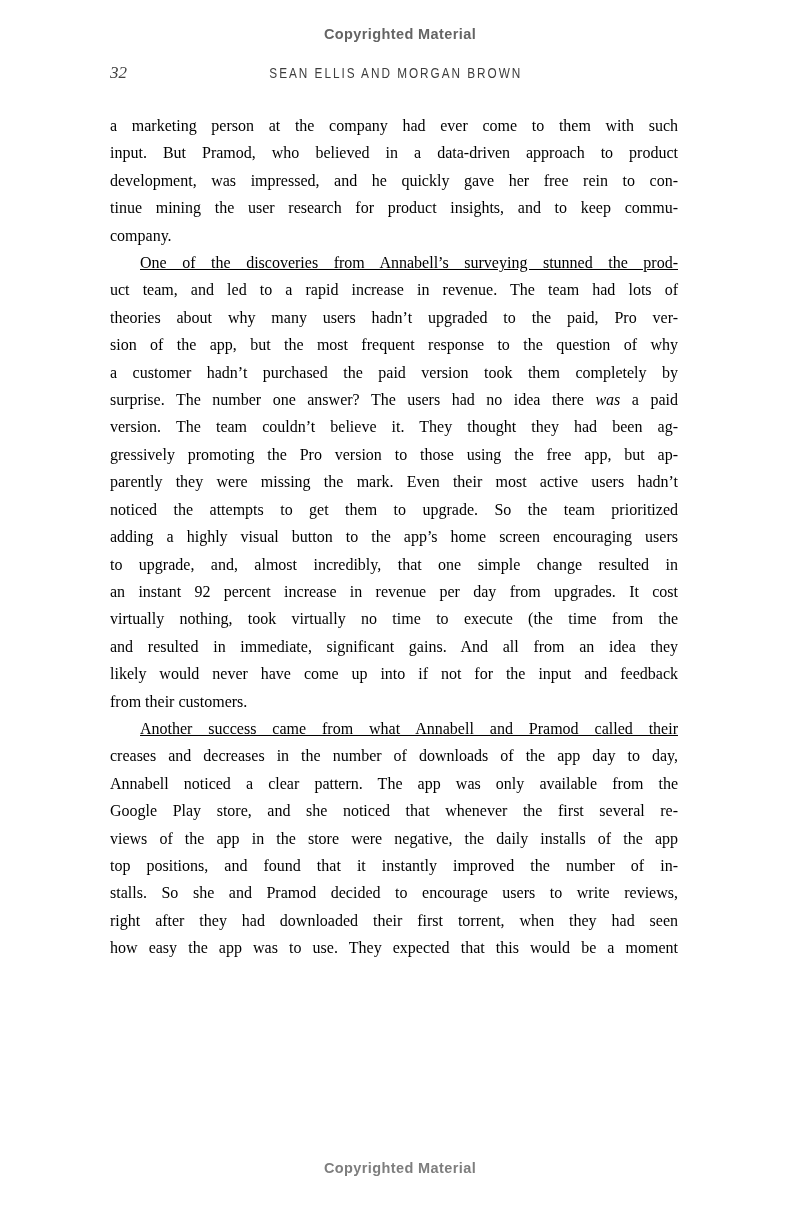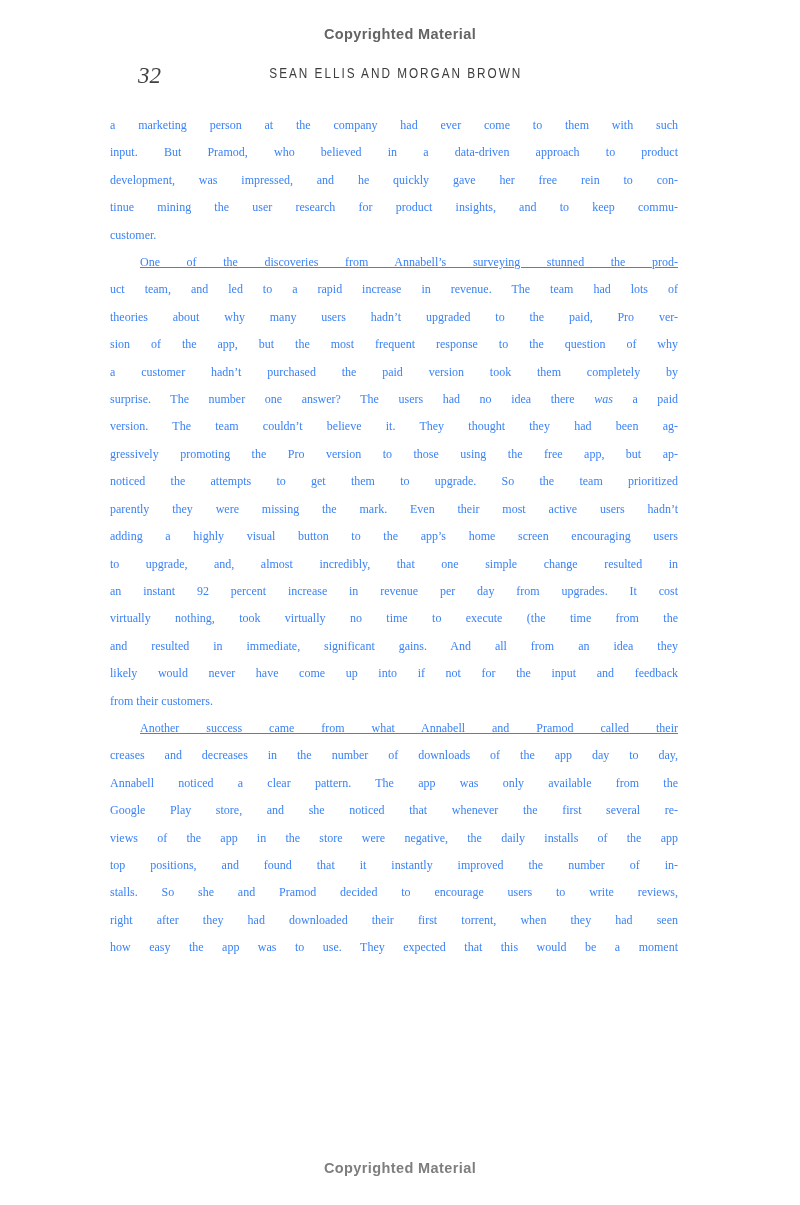--- a/index.html
+++ b/index.html
@@ -38,23 +38,22 @@
     left: 110px;
     right: 110px;
     height: 22px;
   }
   .pagenum {
     position: absolute;
     left: 0;
     top: 1px;
     font-family: "Liberation Serif", serif;
     font-style: italic;
-    font-size: 23px;
+    font-size: 17px;
     color: #414141;
-    margin-left: 28px;
   }
   .running {
     position: absolute;
     left: 0;
     right: 0;
     top: 2px;
     text-align: center;
     font-family: "Liberation Sans", sans-serif;
     font-weight: 400;
     font-size: 15.5px;
@@ -63,23 +62,23 @@
     transform: scaleX(0.76);
     transform-origin: 47% 50%;
     white-space: nowrap;
   }
   .body-text {
     position: absolute;
     top: 112px;
     left: 110px;
     width: 568px;
     font-family: "Liberation Serif", serif;
-    font-size: 12px;
+    font-size: 16px;
     line-height: 27.4px;
-    color: #3b82f6;
+    color: #000000;
   }
   .paragraph { margin: 0; }
   .paragraph.indent .line:first-child { text-indent: 30px; text-decoration: underline; }
   .line {
     text-align: justify;
     text-align-last: justify;
   }
   .line.last {
     text-align-last: left;
   }
@@ -95,33 +94,33 @@
     <span class="pagenum">32</span>
     <span class="running">SEAN ELLIS AND MORGAN BROWN</span>
   </div>
 
   <div class="body-text">
       <div class="paragraph">
         <div class="line">a marketing person at the company had ever come to them with such</div>
         <div class="line">input. But Pramod, who believed in a data-driven approach to product</div>
         <div class="line">development, was impressed, and he quickly gave her free rein to con-</div>
         <div class="line">tinue mining the user research for product insights, and to keep commu-</div>
-        <div class="line last">customer.</div>
+        <div class="line last">company.</div>
       </div>
       <div class="paragraph indent">
         <div class="line">One of the discoveries from Annabell’s surveying stunned the prod-</div>
         <div class="line">uct team, and led to a rapid increase in revenue. The team had lots of</div>
         <div class="line">theories about why many users hadn’t upgraded to the paid, Pro ver-</div>
         <div class="line">sion of the app, but the most frequent response to the question of why</div>
         <div class="line">a customer hadn’t purchased the paid version took them completely by</div>
         <div class="line">surprise. The number one answer? The users had no idea there <em>was</em> a paid</div>
         <div class="line">version. The team couldn’t believe it. They thought they had been ag-</div>
         <div class="line">gressively promoting the Pro version to those using the free app, but ap-</div>
+        <div class="line">parently they were missing the mark. Even their most active users hadn’t</div>
         <div class="line">noticed the attempts to get them to upgrade. So the team prioritized</div>
-        <div class="line">parently they were missing the mark. Even their most active users hadn’t</div>
         <div class="line">adding a highly visual button to the app’s home screen encouraging users</div>
         <div class="line">to upgrade, and, almost incredibly, that one simple change resulted in</div>
         <div class="line">an instant 92 percent increase in revenue per day from upgrades. It cost</div>
         <div class="line">virtually nothing, took virtually no time to execute (the time from the</div>
         <div class="line">and resulted in immediate, significant gains. And all from an idea they</div>
         <div class="line">likely would never have come up into if not for the input and feedback</div>
         <div class="line last">from their customers.</div>
       </div>
       <div class="paragraph indent">
         <div class="line">Another success came from what Annabell and Pramod called their</div>

